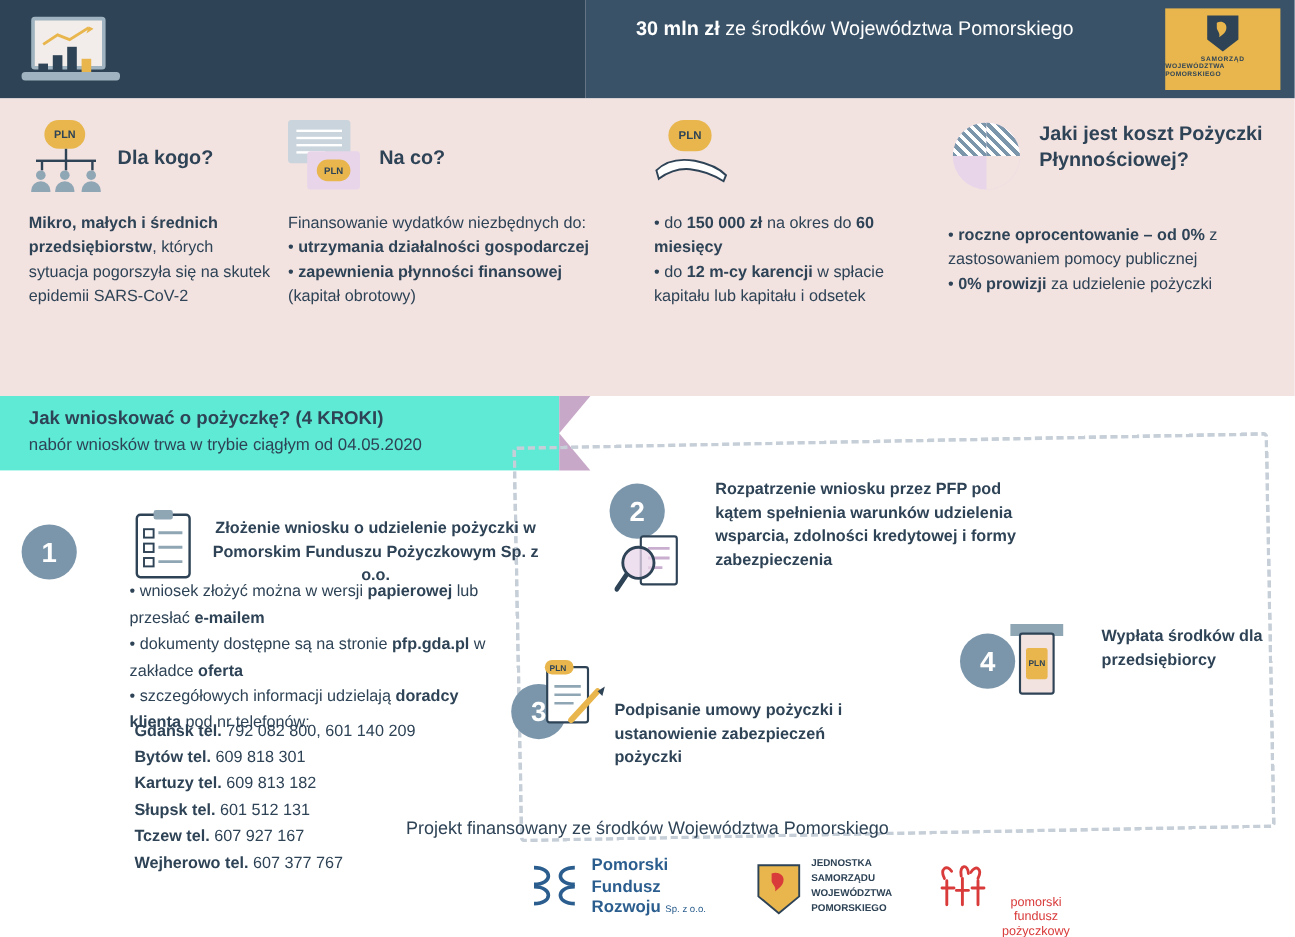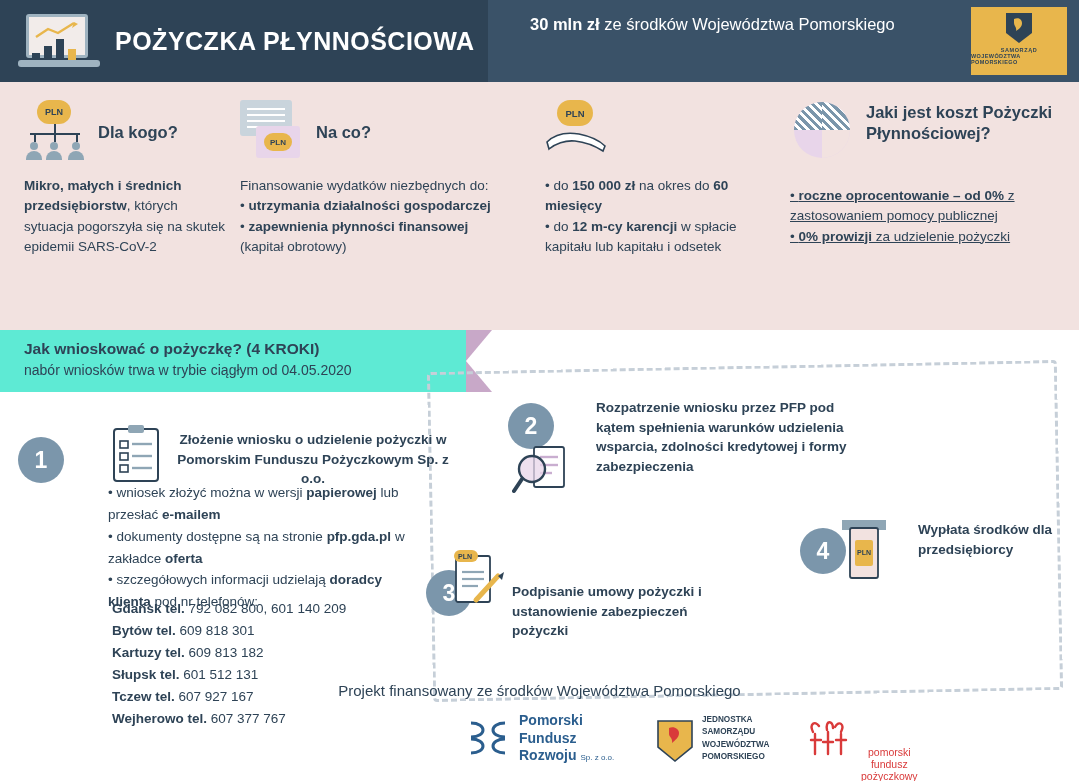--- a/index.html
+++ b/index.html
@@ -108,21 +108,21 @@
   #s3-icon { position:absolute; left:452px; top:548px; width:54px; height:62px; }
   #s3-title { left:512px; top:582px; width:210px; }
 
   
   #s4-circle { left:800px; top:528px; }
   #s4-icon { position:absolute; left:838px; top:518px; width:52px; height:62px; }
   #s4-title { left:918px; top:520px; width:160px; }
 
   
   .footer-note { position:absolute; left:0; top:682px; width:1079px; text-align:center; color:#2e4356; font-size:15px; }
-  .logos { position:absolute; left:455px; top:712px; width:580px; height:64px; }
+  .logos { position:absolute; left:429px; top:712px; width:580px; height:64px; }
 
   .pfr-logo { position:absolute; left:10px; top:0; display:flex; align-items:center; }
   .pfr-mark { width:46px; height:46px; }
   .pfr-txt { margin-left:8px; color:#2b5e8e; font-size:14px; line-height:1.25; font-weight:bold; }
   .pfr-txt .sp { font-size:8px; font-weight:normal; }
 
   .jsw-logo { position:absolute; left:200px; top:2px; display:flex; align-items:flex-end; }
   .jsw-emb { width:40px; height:44px; }
   .jsw-txt { margin-left:7px; color:#2e4356; font-size:8.2px; font-weight:bold; line-height:1.5; }
 
@@ -142,21 +142,20 @@
         <div class="bar b1"></div>
           <div class="bar b2"></div>
           <div class="bar b3"></div>
           <div class="bar b4"></div>
         <svg class="arrow-up" viewBox="0 0 44 18">
           <polyline points="2,16 14,8 24,12 40,2" fill="none" stroke="#e8b64c" stroke-width="2.4"></polyline>
           <polygon points="40,1 44,3 38,7" fill="#e8b64c"></polygon>
         </svg>
         <div class="lt-base"></div>
       </div>
-      <div class="hdr-title">POŻYCZKA PŁYNNOŚCIOWA</div>
     </div>
     <div class="hdr-right">
       <div class="hdr-r1"><span>30 mln zł</span><span class="thin"> ze środków Województwa Pomorskiego</span></div>
       <div class="crest-box">
         <svg class="crest-emblem" viewBox="0 0 34 34">
           <path d="M4 2 h26 v20 l-13 10 L4 22 Z" fill="#2e4356"></path>
           <path d="M12 8 c4 -2 8 0 8 4 c0 4 -3 6 -6 8 c1 -4 -2 -5 -2 -8 z" fill="#e8b64c"></path>
         </svg>
         <div class="crest-t1">SAMORZĄD</div>
         <div class="crest-t2">WOJEWÓDZTWA POMORSKIEGO</div>
@@ -227,21 +226,21 @@
     <div class="col-head">
       <div class="icon-wrap">
         <div class="pie">
           <div class="pie-q1"></div>
             <div class="pie-q2"></div>
             <div class="pie-cut"></div>
         </div>
       </div>
       <div class="col-title" style="margin:2px 0 0 14px;">Jaki jest koszt Pożyczki Płynnościowej?</div>
     </div>
-    <div class="col-body" style="margin-top:24px;text-decoration:underline;">• <b>roczne oprocentowanie – od 0%</b> z zastosowaniem pomocy publicznej<br>• <b>0% prowizji</b> za udzielenie pożyczki</div>
+    <div class="col-body" style="margin-top:24px;">• <b>roczne oprocentowanie – od 0%</b> z zastosowaniem pomocy publicznej<br>• <b>0% prowizji</b> za udzielenie pożyczki</div>
   </div>
 
   <div class="ribbon">
     <div class="rib-t1">Jak wnioskować o pożyczkę? (4 KROKI)</div>
     <div class="rib-t2">nabór wniosków trwa w trybie ciągłym od 04.05.2020</div>
   </div>
   <div class="ribbon-tip"></div>
 
   <div class="dashed"></div>
 

